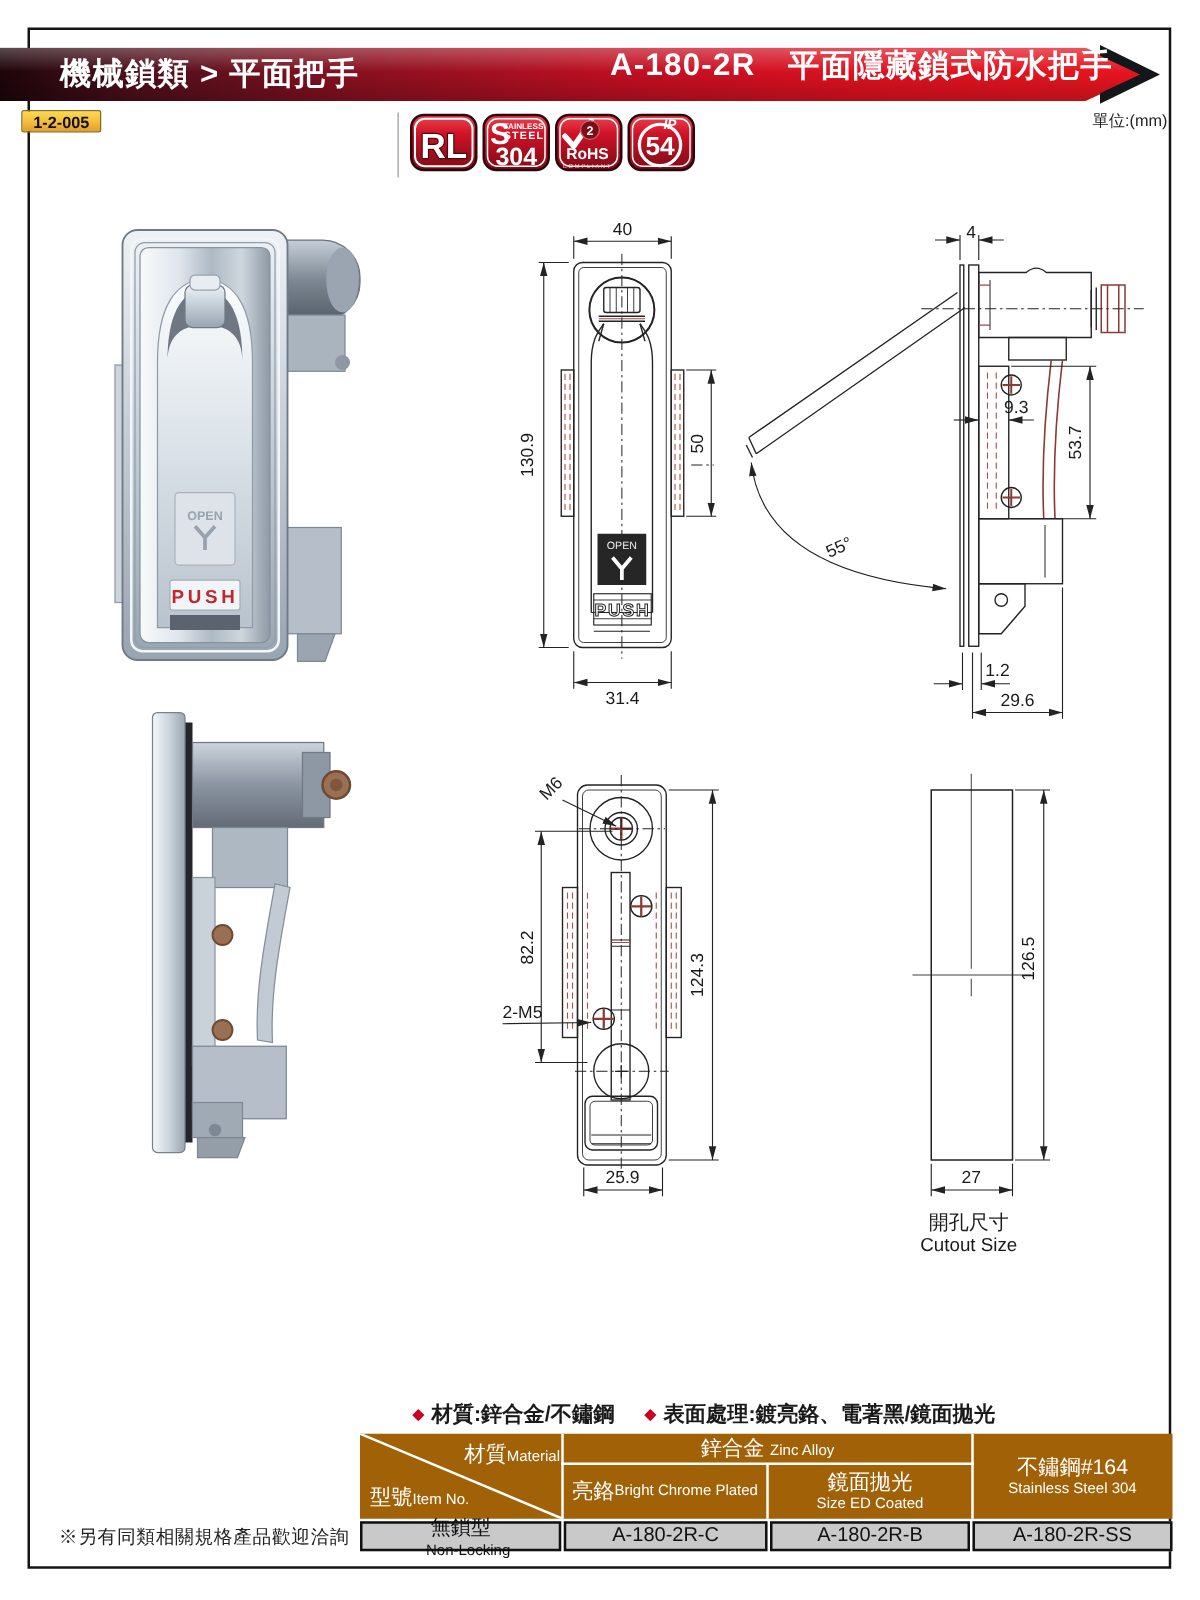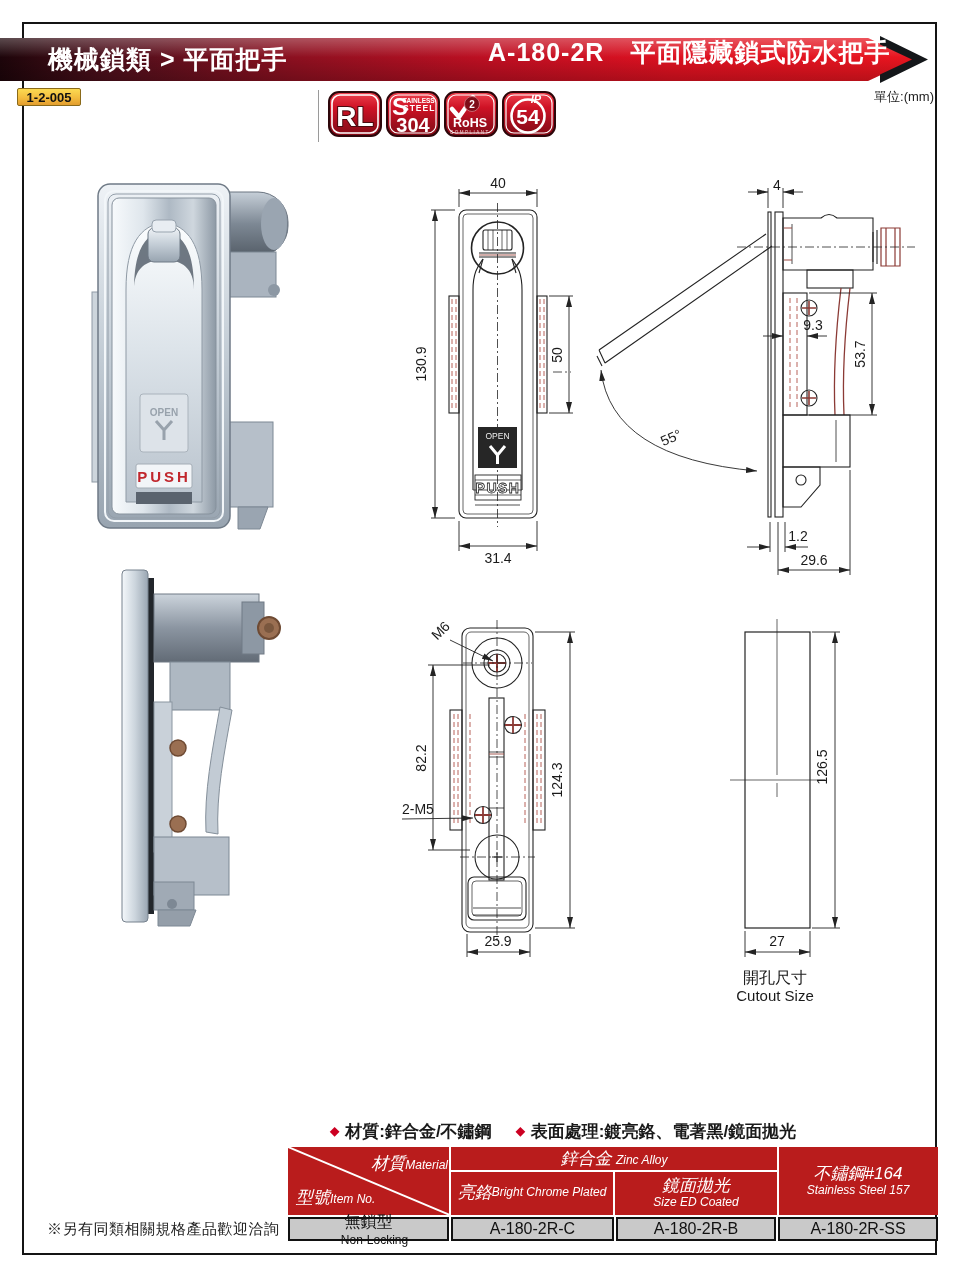--- a/index.html
+++ b/index.html
@@ -30,21 +30,21 @@
   #units{left:814px;top:88px;width:120px;text-align:right;font-size:13px;color:#222;}
   #badge-divider{left:318px;top:90px;width:1px;height:52px;background:#9a9a9a;}
 
   
   #notes{left:330px;top:1120px;display:flex;gap:24px;font-size:17px;font-weight:bold;color:#1a1a1a;white-space:nowrap;}
   .diamond{color:#cc0022;font-size:12px;margin-right:6px;vertical-align:2px;}
   #footer-note{left:47px;top:1220px;font-size:15px;color:#222;letter-spacing:.5px;}
 
   
   #spec-table{left:288px;top:1147px;width:650px;height:95px;}
-  #thead{position:absolute;left:0;top:0;width:650px;height:68px;background:#b91c1c;color:#fff;font-style:italic;}
+  #thead{position:absolute;left:0;top:0;width:650px;height:68px;background:#a16207;color:#fff;}
   .hcell{position:absolute;display:flex;align-items:center;justify-content:center;text-align:center;line-height:1.1;}
   .zh{font-size:17px;}
   .en{font-size:12px;}
   .vline{position:absolute;width:2px;background:#fff;}
   .hline{position:absolute;height:2px;background:#fff;}
   .dcell{position:absolute;top:70px;height:24px;background:#c9c9c9;border:2px solid #111;
     display:flex;align-items:center;justify-content:center;font-size:16px;color:#111;flex-direction:column;}
   .dcell .en{font-size:12px;margin-left:12px;}
 </style>
 </head>
@@ -386,21 +386,21 @@
       <div class="hcell" style="left:162px;top:24px;width:164px;height:44px;">
         <span class="zh">亮鉻</span>
         <span class="en">Bright Chrome Plated</span>
       </div>
       <div class="hcell" style="left:326px;top:24px;width:164px;height:44px;flex-direction:column">
         <span class="zh">鏡面拋光</span>
         <span class="en">Size ED Coated</span>
       </div>
       <div class="hcell" style="left:490px;top:0;width:160px;height:68px;flex-direction:column">
         <span class="zh">不鏽鋼#164</span>
-        <span class="en">Stainless Steel 157</span>
+        <span class="en">Stainless Steel 304</span>
       </div>
       <div class="vline" style="left:161px;top:0;height:68px"></div>
       <div class="vline" style="left:325px;top:24px;height:44px"></div>
       <div class="vline" style="left:489px;top:0;height:68px"></div>
       <div class="hline" style="left:161px;top:23px;width:330px"></div>
     </div>
     <div class="dcell" style="left:0;width:161px">
       <span>無鎖型</span>
         <span class="en">Non-Locking</span>
     </div>

